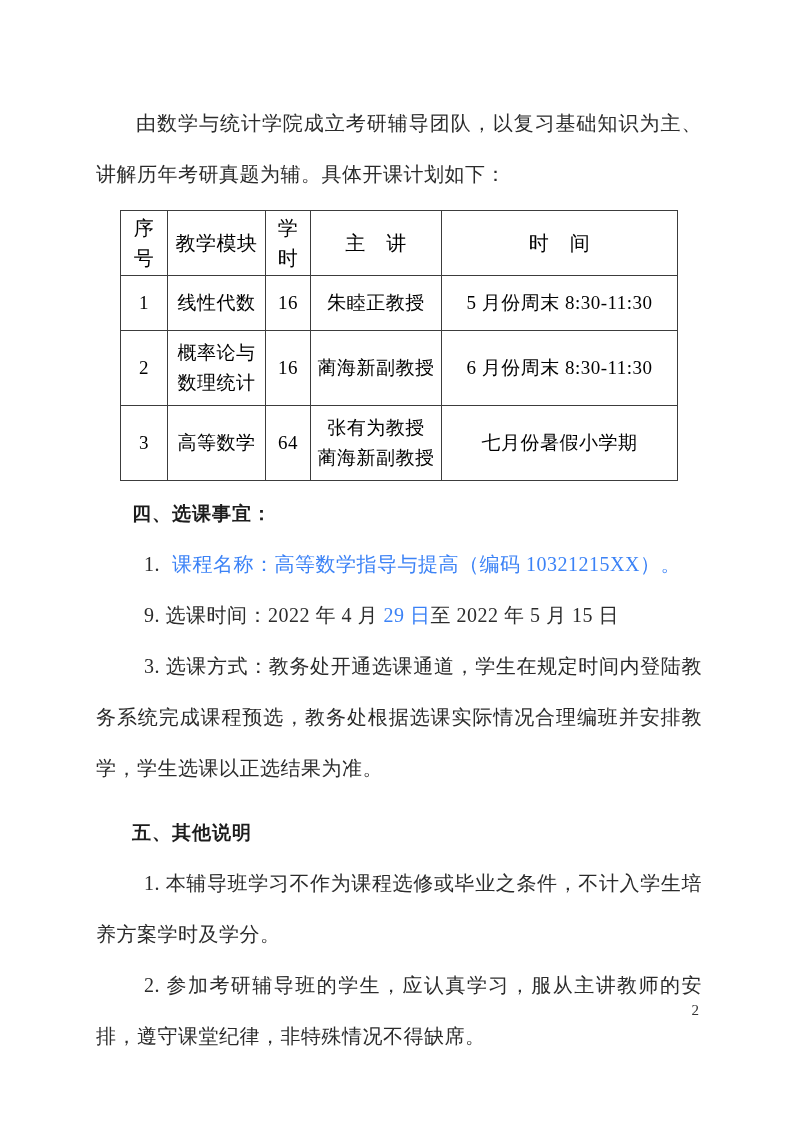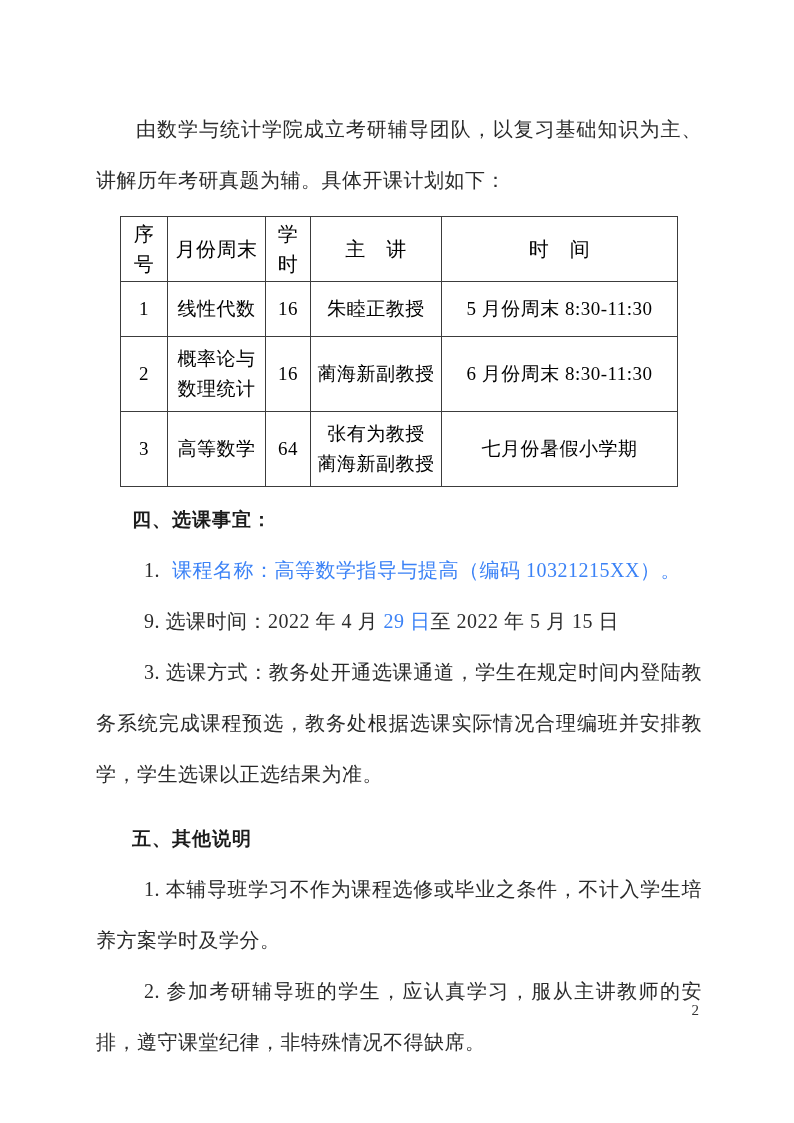--- a/index.html
+++ b/index.html
@@ -10,21 +10,21 @@
     height: 1123px;
     margin: 0 auto;
     background: #ffffff;
     font-family: "Liberation Serif", "DejaVu Serif", serif;
     color: #2b2b2b;
     overflow: hidden;
   }
   .content {
     position: absolute;
     left: 96px;
-    top: 104px;
+    top: 98px;
     width: 606px;
   }
   p.body-line {
     font-size: 20px;
     line-height: 51px;
     text-align: justify;
     letter-spacing: 0.5px;
   }
   .indent2 { text-indent: 2em; }
   .indent24 { text-indent: 2.4em; }
@@ -90,21 +90,21 @@
         <colgroup>
           <col class="c-no">
             <col class="c-module">
             <col class="c-hours">
             <col class="c-lect">
             <col class="c-time">
         </colgroup>
         <tbody>
             <tr class="hdr">
           <td>序号</td>
-          <td>月份周末</td>
+          <td>教学模块</td>
           <td>学时</td>
           <td>主　讲</td>
           <td>时　间</td>
         </tr>
         <tr class="r1">
           <td>1</td>
           <td>线性代数</td>
           <td>16</td>
           <td>朱睦正教授</td>
           <td>5 月份周末 8:30-11:30</td>

